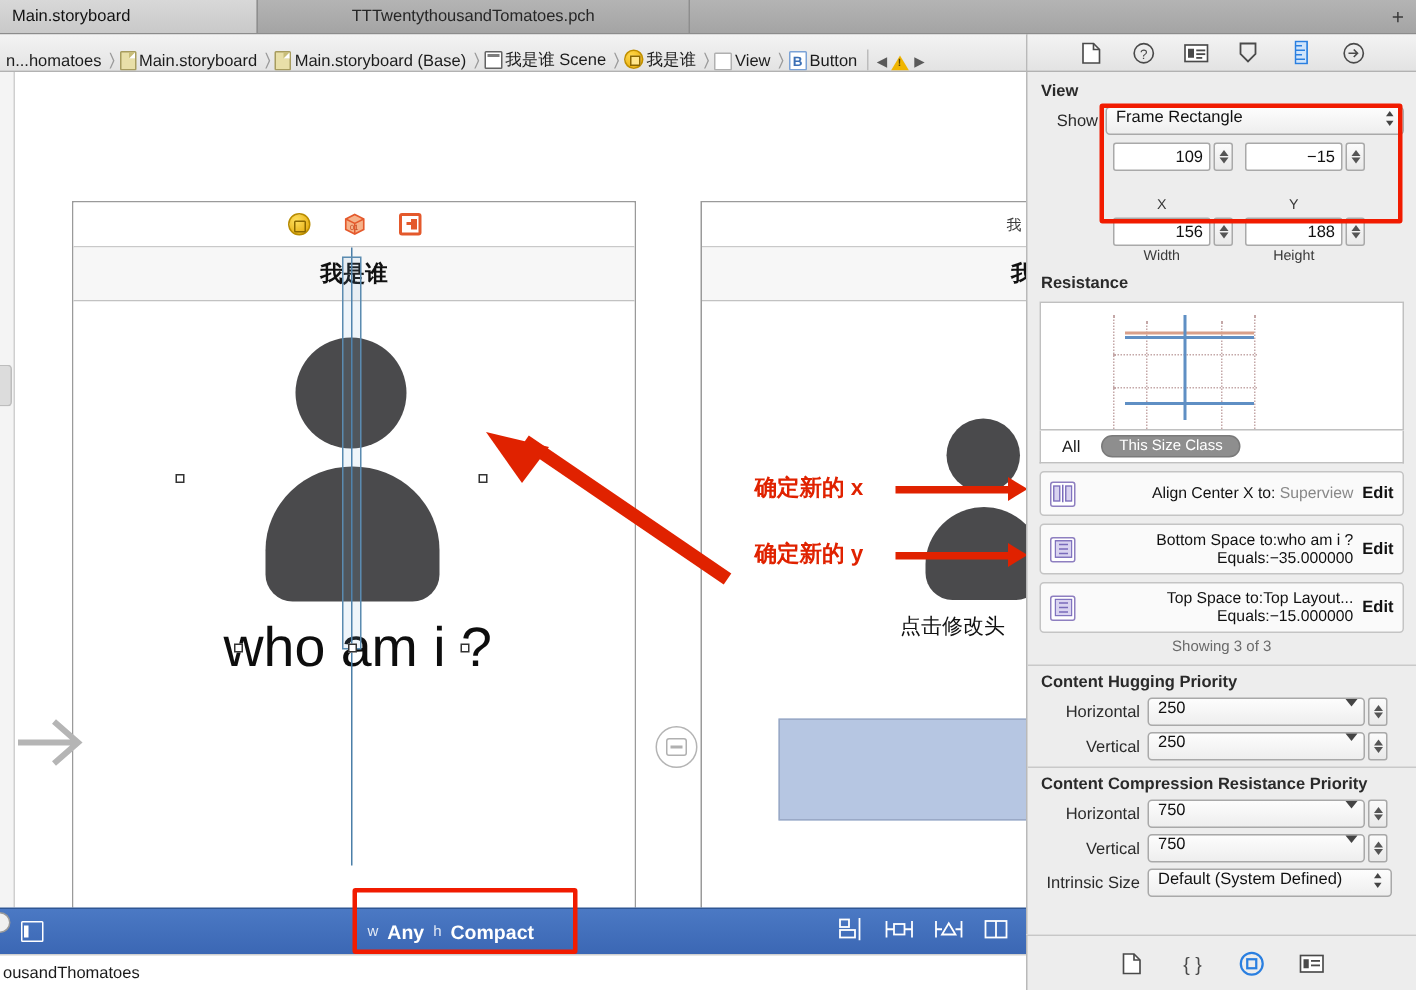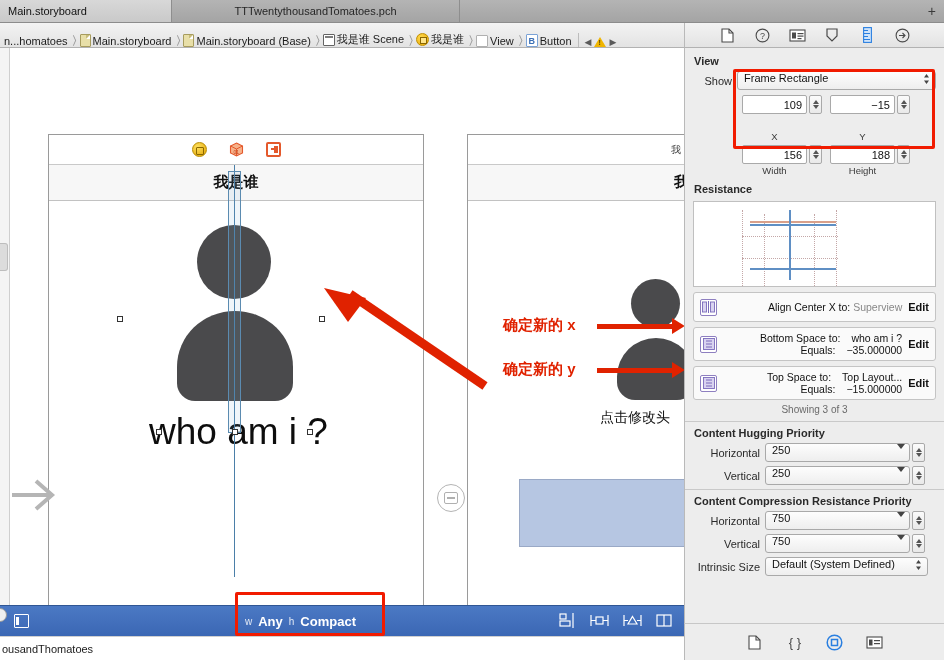--- a/index.html
+++ b/index.html
@@ -264,21 +264,21 @@
   .cbox {
     margin:5px 8px 0 8px; background:#fafafa; border:1px solid #c4c4c4; border-radius:3px;
     display:flex; align-items:center; padding:4px 6px; min-height:30px;
   }
   .cicon {
     width:17px;height:17px;border:1px solid #8e7fc0;border-radius:2px;background:#fff;
     display:flex;align-items:center;justify-content:center;flex:0 0 auto;
   }
   .ctext { flex:1; text-align:right; padding-right:6px; font-size:10.5px; color:#111; }
   .ctext .gray { color:#888; }
-  .ctext-l { display:flex; justify-content:flex-end; gap:11px; }
+  .ctext-l { display:flex; justify-content:flex-end; gap:0; }
   .cedit { font-size:11px; font-weight:bold; color:#111; flex:0 0 auto; }
   .showing { text-align:center; font-size:10px; color:#6a6a6a; padding:4px 0 2px 0; }
 
   .hr { height:1px; background:#c9c9c9; margin:4px 0; }
 
   .insp-bottom {
     position:absolute; left:684px; top:623px; width:260px; height:37px;
     background:#ededed; border-left:1px solid #b9b9b9; border-top:1px solid #c7c7c7;
     display:flex; align-items:center; justify-content:center; gap:22px;
   }
@@ -608,20 +608,24 @@
       <div class="cw-dash" style="left:120px; top:12px; height:74px;"></div>
       <div class="cw-dash" style="left:142px; top:8px; height:78px;"></div>
       <div class="cw-dashh" style="left:48px; top:34px; width:96px;"></div>
       <div class="cw-dashh" style="left:48px; top:56px; width:96px;"></div>
       <div class="cw-orange" style="left:56px; top:19px; width:86px; height:2px;"></div>
       <div class="cw-line" style="left:56px; top:22px; width:86px; height:2px;"></div>
       <div class="cw-line" style="left:56px; top:66px; width:86px; height:2px;"></div>
       <div class="cw-line" style="left:95px; top:8px; width:2px; height:70px;"></div>
     </div>
 
+    <div class="sizeclass-row">
+      <span style="color:#1a1a1a;">All</span>
+      <span class="pill">This Size Class</span>
+    </div>
 
     <div class="cbox">
       <span class="cicon">
         <svg width="13" height="12" viewBox="0 0 13 12">
             <rect x="0.5" y="1" width="4" height="10" fill="#d9d3f0" stroke="#7a6bbb" stroke-width="0.9"></rect>
             <rect x="8.5" y="1" width="4" height="10" fill="#d9d3f0" stroke="#7a6bbb" stroke-width="0.9"></rect>
             <path d="M6.5 0v12" stroke="#7a6bbb" stroke-width="1"></path>
           </svg>
       </span>
       <span class="ctext">

